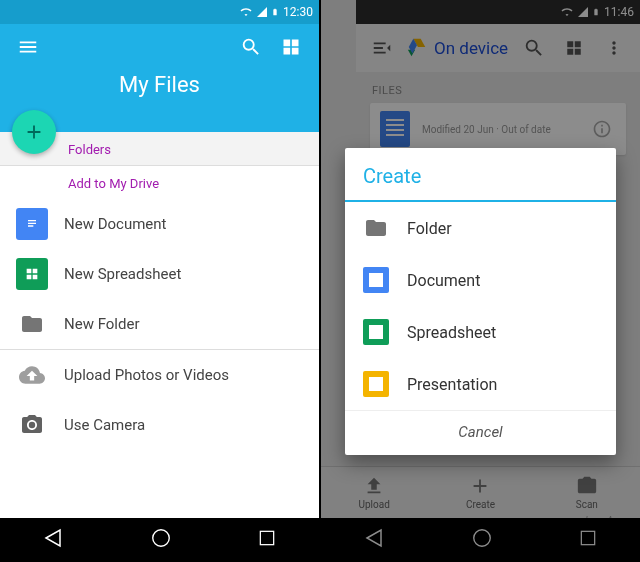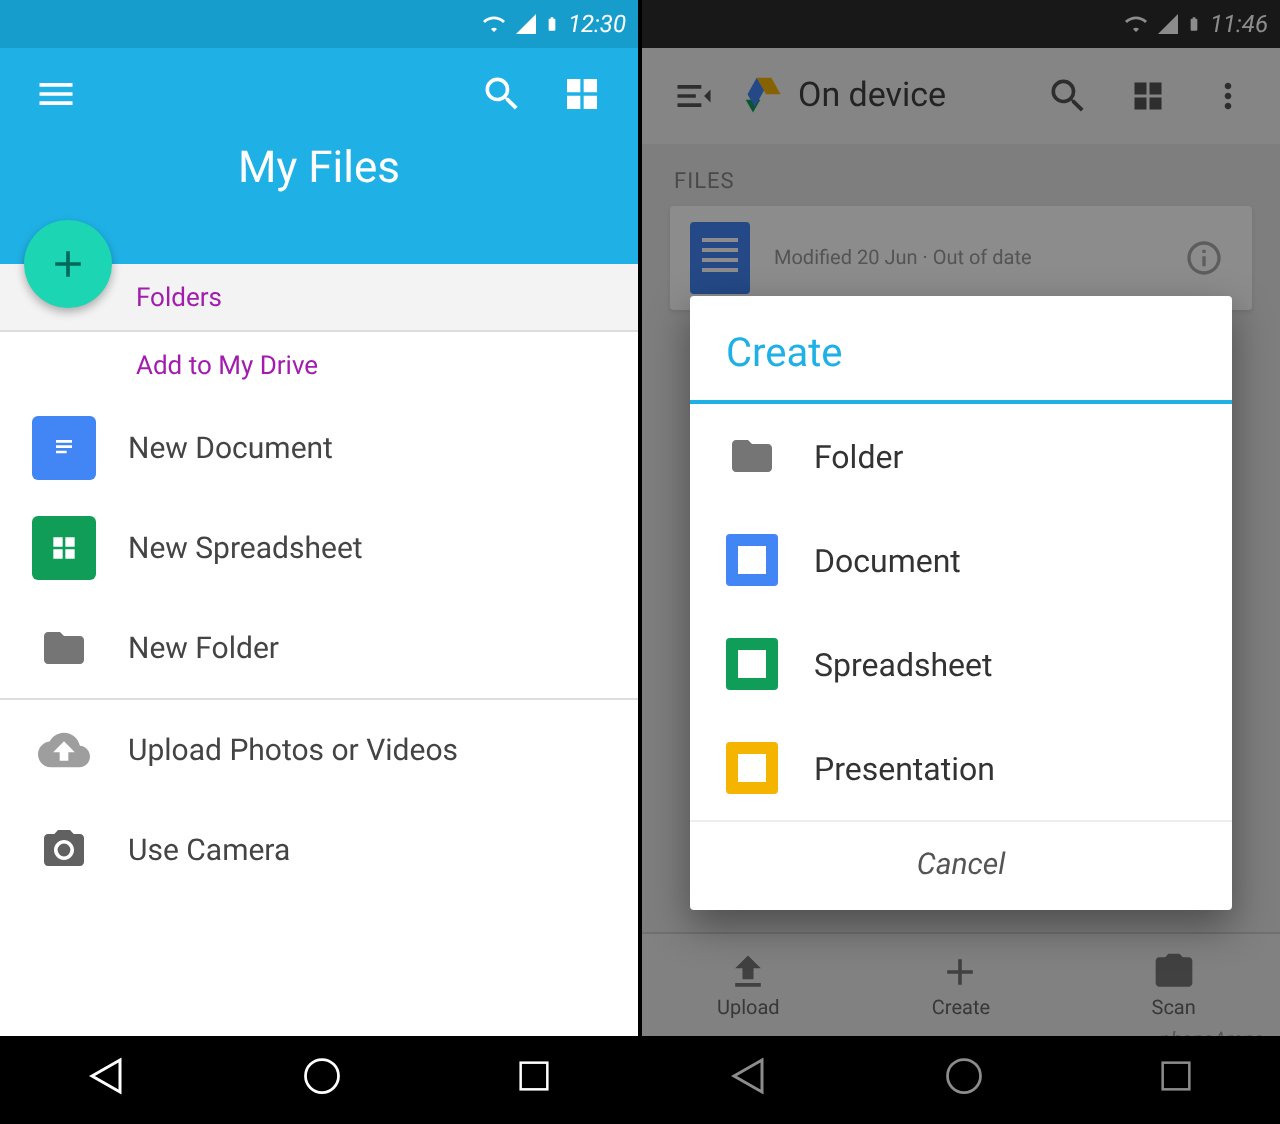--- a/index.html
+++ b/index.html
@@ -1,21 +1,21 @@
 <!DOCTYPE html>
 <html><head>
 <meta charset="utf-8">
 <style>
   * { box-sizing: border-box; margin: 0; padding: 0; font-family: Roboto, Arial, sans-serif; }
   body { display: flex; width: 640px; height: 562px; background: #000; overflow: hidden; }
   .phone { width: 319px; height: 562px; position: relative; background: #fff; overflow: hidden; }
-  .phone + .phone { margin-left: 2px; }
+  .phone + .phone { margin-left: 2px; padding-left: 35px; }
 
   
-  .status-bar { height: 24px; background: #169dcc; display: flex; justify-content: flex-end; align-items: center; padding: 0 6px; gap: 4px; color: #fff; font-size: 12px; font-style: italic; }
+  .status-bar { height: 24px; background: #169dcc; display: flex; justify-content: flex-end; align-items: center; padding: 0 6px; gap: 4px; color: #fff; font-size: 12px; }
   .status-bar.dark { background: #2d2d2d; }
   .status-icons { display: flex; align-items: center; gap: 2px; }
   .status-icons svg { fill: #fff; }
 
   .appbar { height: 108px; background: #1fb1e6; position: relative; color: #fff; }
   .appbar-top { height: 46px; display: flex; align-items: center; padding: 0 8px; }
   .appbar-icon { width: 40px; height: 40px; display: flex; align-items: center; justify-content: center; }
   .appbar-icon svg { fill: #fff; }
   .appbar-spacer { flex: 1; }
   .appbar-title { font-size: 22px; font-weight: 400; text-align: center; padding-top: 2px; }
@@ -49,21 +49,21 @@
 
   .navbar { position: absolute; bottom: 0; left: 0; right: 0; height: 44px; background: #000; display: flex; align-items: center; justify-content: space-around; }
   .navbar svg { fill: none; stroke: #fff; stroke-width: 1.5; }
 
   
   .right-bg { position: absolute; inset: 0; background: #e5e5e5; }
   .r-status { position: relative; z-index: 1; }
   .r-appbar { height: 48px; background: #f2f2f2; display: flex; align-items: center; padding: 0 6px; position: relative; z-index: 1; }
   .r-appbar .appbar-icon svg { fill: #555; }
   .drive-logo { width: 22px; height: 22px; margin: 0 6px 0 4px; }
-  .r-title { font-size: 17px; color: #404040; flex: 1; }
+  .r-title { font-size: 17px; color: #1d4ed8; flex: 1; }
 
   .r-section { font-size: 11px; color: #888; padding: 12px 16px 6px; position: relative; z-index: 1; letter-spacing: 0.5px; }
 
   .file-card { margin: 0 14px; background: #fff; border-radius: 2px; height: 52px; display: flex; align-items: center; padding: 0 10px; box-shadow: 0 1px 2px rgba(0,0,0,0.1); position: relative; z-index: 1; }
   .file-card .doc-icon { width: 30px; height: 36px; background: #4285f4; border-radius: 2px; margin-right: 12px; position: relative; }
   .doc-icon::after { content: ""; position: absolute; left: 6px; top: 8px; right: 6px; height: 2px; background: #fff; box-shadow: 0 5px 0 #fff, 0 10px 0 #fff, 0 15px 0 #fff; }
   .file-text { flex: 1; }
   .file-name { font-size: 15px; color: #444; }
   .file-meta { font-size: 10px; color: #999; }
 

